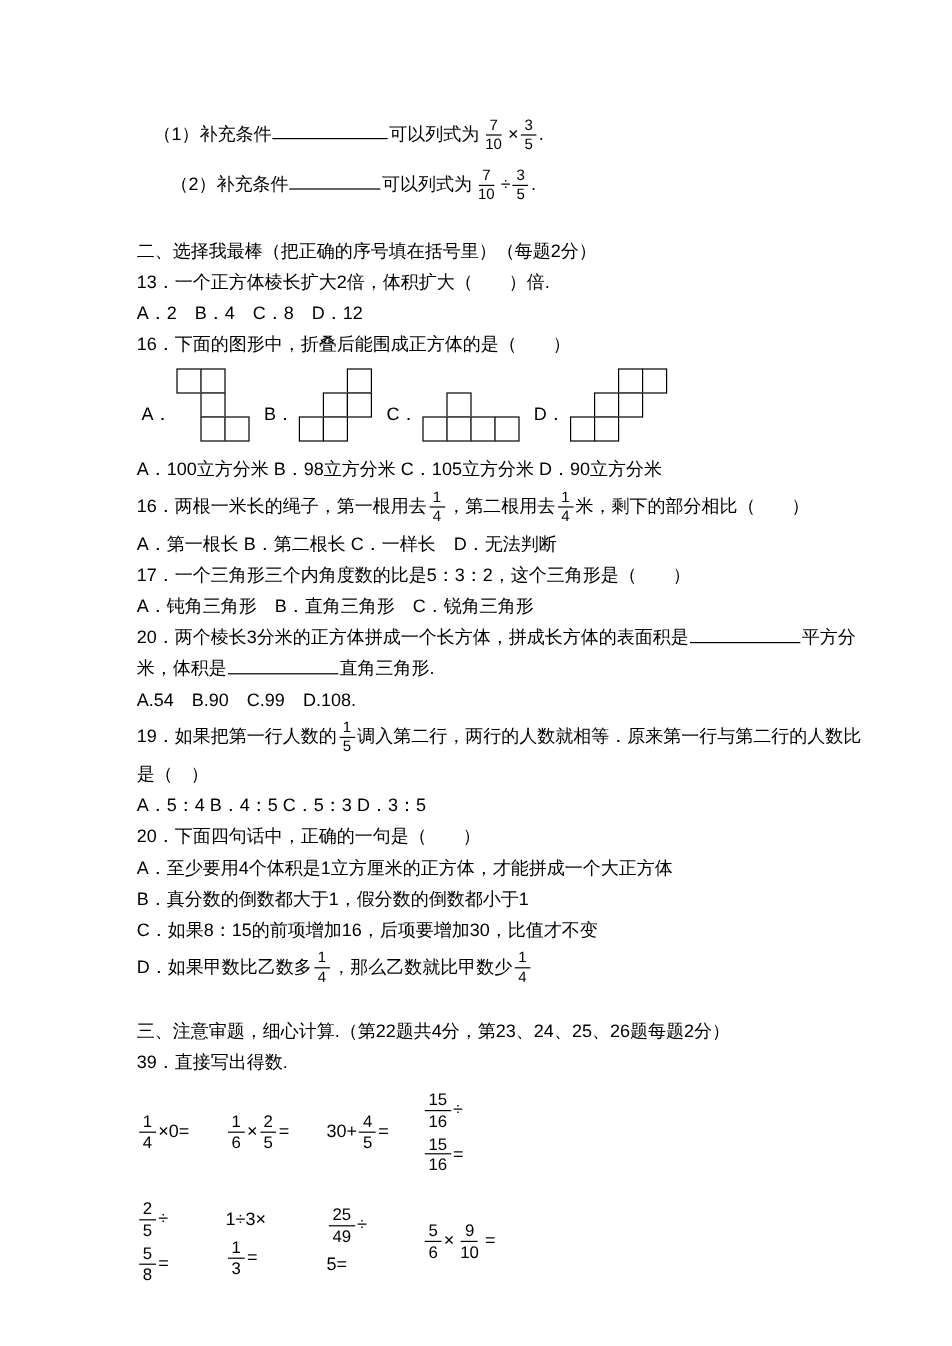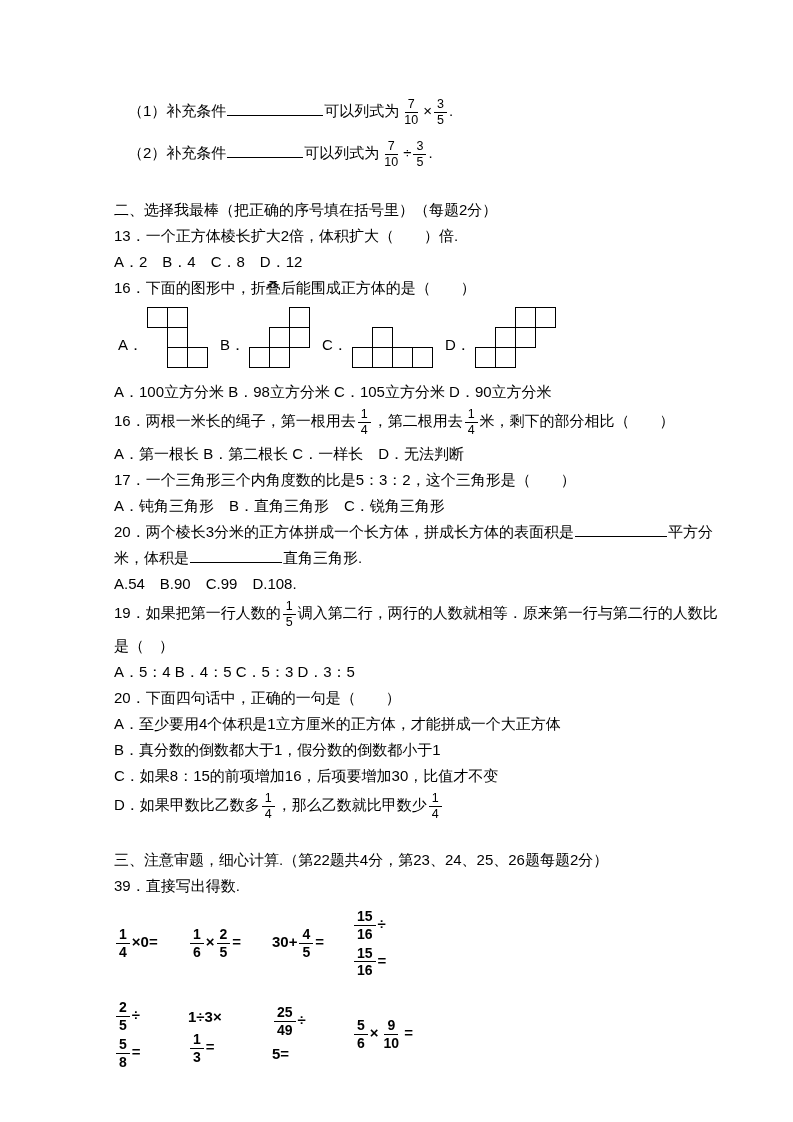--- a/index.html
+++ b/index.html
@@ -12,40 +12,40 @@
   .frac .num{border-bottom:1px solid #000;padding:0 3px;}
   .frac .den{padding:0 3px;}
   .blank{display:inline-block;border-bottom:1px solid #000;height:15px;vertical-align:baseline;margin:0 1px;}
   .spacer{width:100%;}
   .nets-row{display:flex;align-items:flex-end;margin:8px 0 12px 2px;}
   .net-label{margin:0 4px 13px 12px;}
   .net-label:first-child{margin-left:2px;}
   .net{position:relative;display:inline-block;}
   .net-cell{position:absolute;width:21px;height:21px;box-sizing:border-box;border:1px solid #000;background:#fff;}
   .calc-row{display:flex;align-items:center;margin:10px 0 18px 0;}
-  .calc-item{margin-right:12px;font-weight:bold;}
+  .calc-item{margin-right:12px;}
   .calc-item:nth-child(1){min-width:62px;}
   .calc-item:nth-child(2){min-width:72px;}
   .calc-item:nth-child(3){min-width:68px;}
   .calc-line{line-height:27px;}
   .calc-line .frac{font-size:14px;}
 </style>
 </head>
 <body>
 
 <div id="doc">
     <div class="line" style="margin-left: 14px;"><span>（1）补充条件</span><span class="blank" style="width: 96px;"></span><span>可以列式为</span><span class="frac">
         <span class="num">7</span>
         <span class="den">10</span>
       </span><span>×</span><span class="frac">
         <span class="num">3</span>
         <span class="den">5</span>
       </span><span>.</span></div>
     <div class="spacer" style="height: 6px;"></div>
-    <div class="line" style="margin-left: 14px;"><span>（2）补充条件</span><span class="blank" style="width: 76px;"></span><span>可以列式为</span><span class="frac">
+    <div class="line" style="margin-left: 28px;"><span>（2）补充条件</span><span class="blank" style="width: 76px;"></span><span>可以列式为</span><span class="frac">
         <span class="num">7</span>
         <span class="den">10</span>
       </span><span>÷</span><span class="frac">
         <span class="num">3</span>
         <span class="den">5</span>
       </span><span>.</span></div>
     <div class="spacer" style="height: 24px;"></div>
     <div class="line bold"><span>二、选择我最棒（把正确的序号填在括号里）（每题2分）</span></div>
     <div class="line"><span>13．一个正方体棱长扩大2倍，体积扩大（　　）倍.</span></div>
     <div class="line"><span>A．2　B．4　C．8　D．12</span></div>

